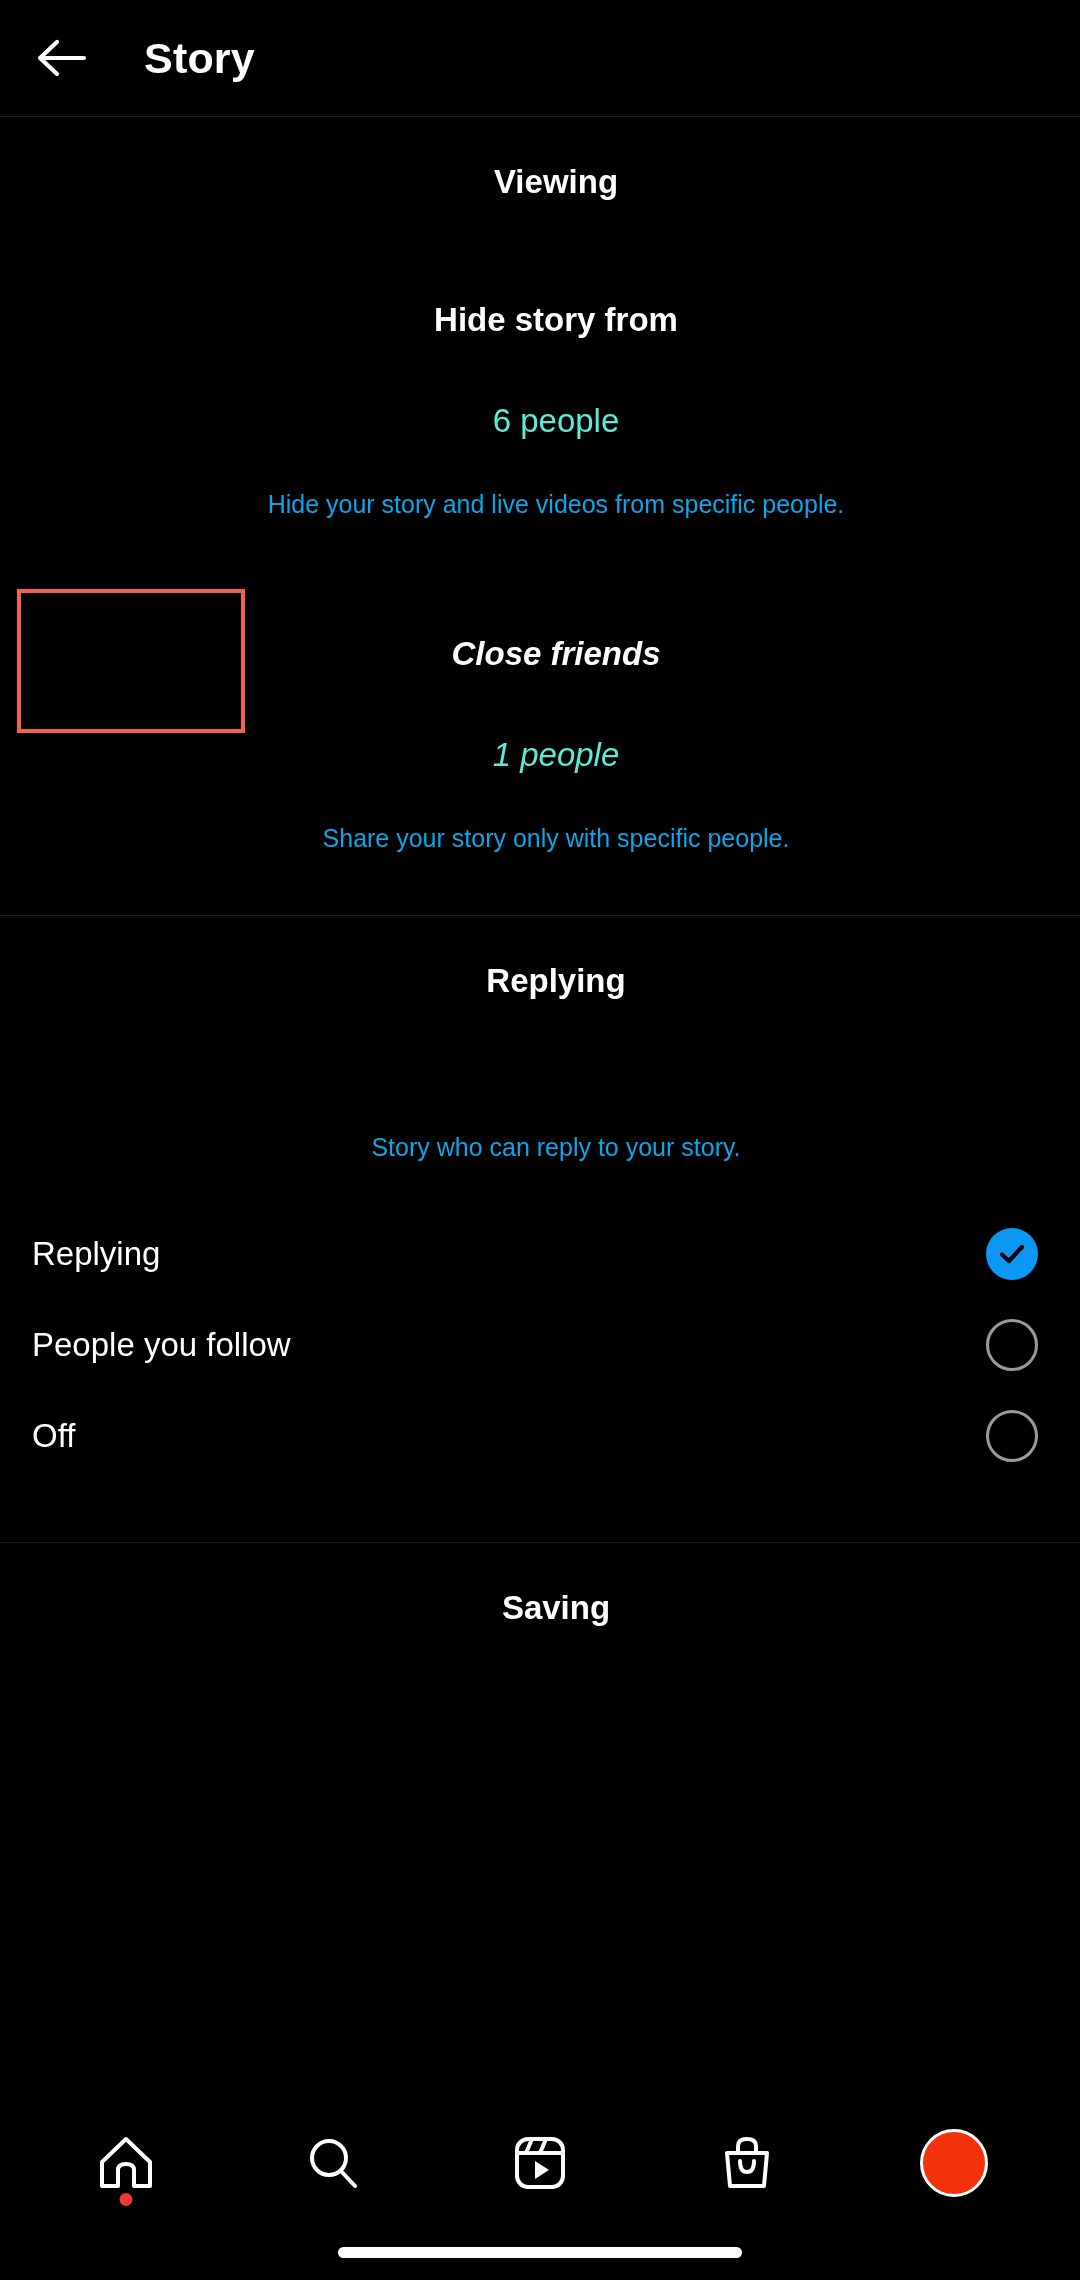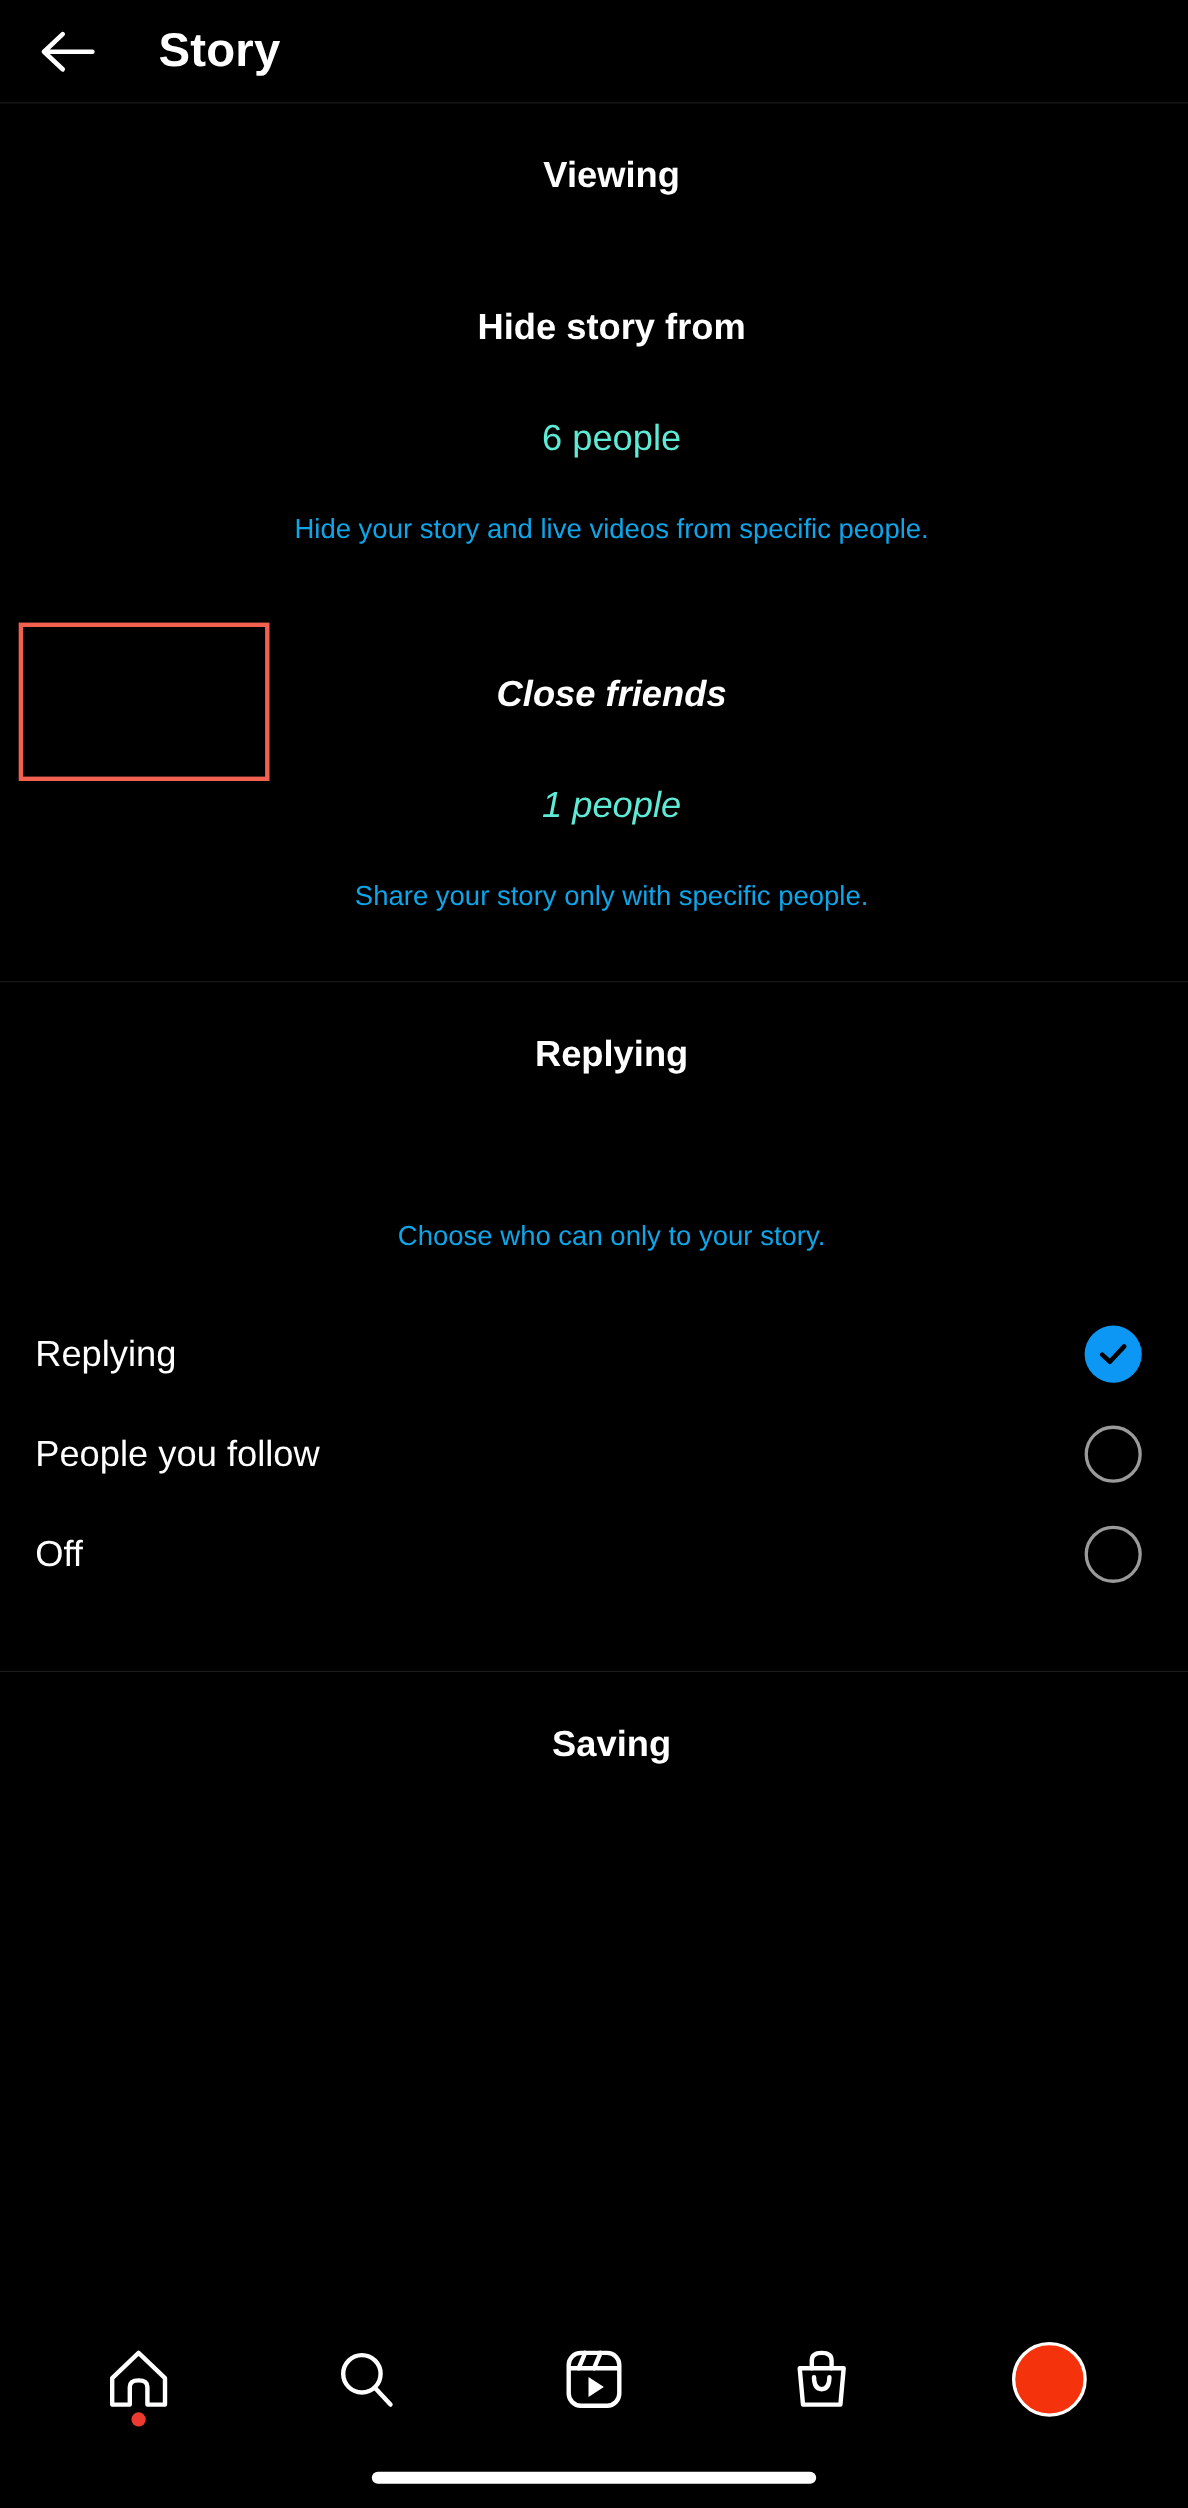--- a/index.html
+++ b/index.html
@@ -11,21 +11,21 @@
     width: 1080px;
     height: 2280px;
     overflow: hidden;
     font-family: "Liberation Sans", sans-serif;
     color: #ffffff;
     position: relative;
   }
 
   
   .header {
-    height: 94px;
+    height: 117px;
     display: flex;
     align-items: center;
     padding-left: 34px;
     box-sizing: border-box;
     border-bottom: 1px solid #1c1c1c;
   }
   .back-arrow {
     width: 58px;
     height: 58px;
     display: flex;
@@ -230,21 +230,21 @@
 
 <div class="section">
 
   <div class="section-header">Replying</div>
 
   <div class="sp-90"></div>
 
 
   <div class="sp-48"></div>
 
-  <div class="row-desc">Choose who can only to your story.</div>
+  <div class="row-desc">Story who can reply to your story.</div>
 
   <div class="sp-48"></div>
 
   <div class="radio-row">
     <span class="radio-label">Replying</span>
     <span class="radio-mark on">
       <svg width="32" height="32" viewBox="0 0 32 32">
         <path d="M6 16.5 L13 23 L26 9" stroke="#000000" stroke-width="4.2" fill="none" stroke-linecap="round" stroke-linejoin="round"></path>
       </svg>
     </span>

